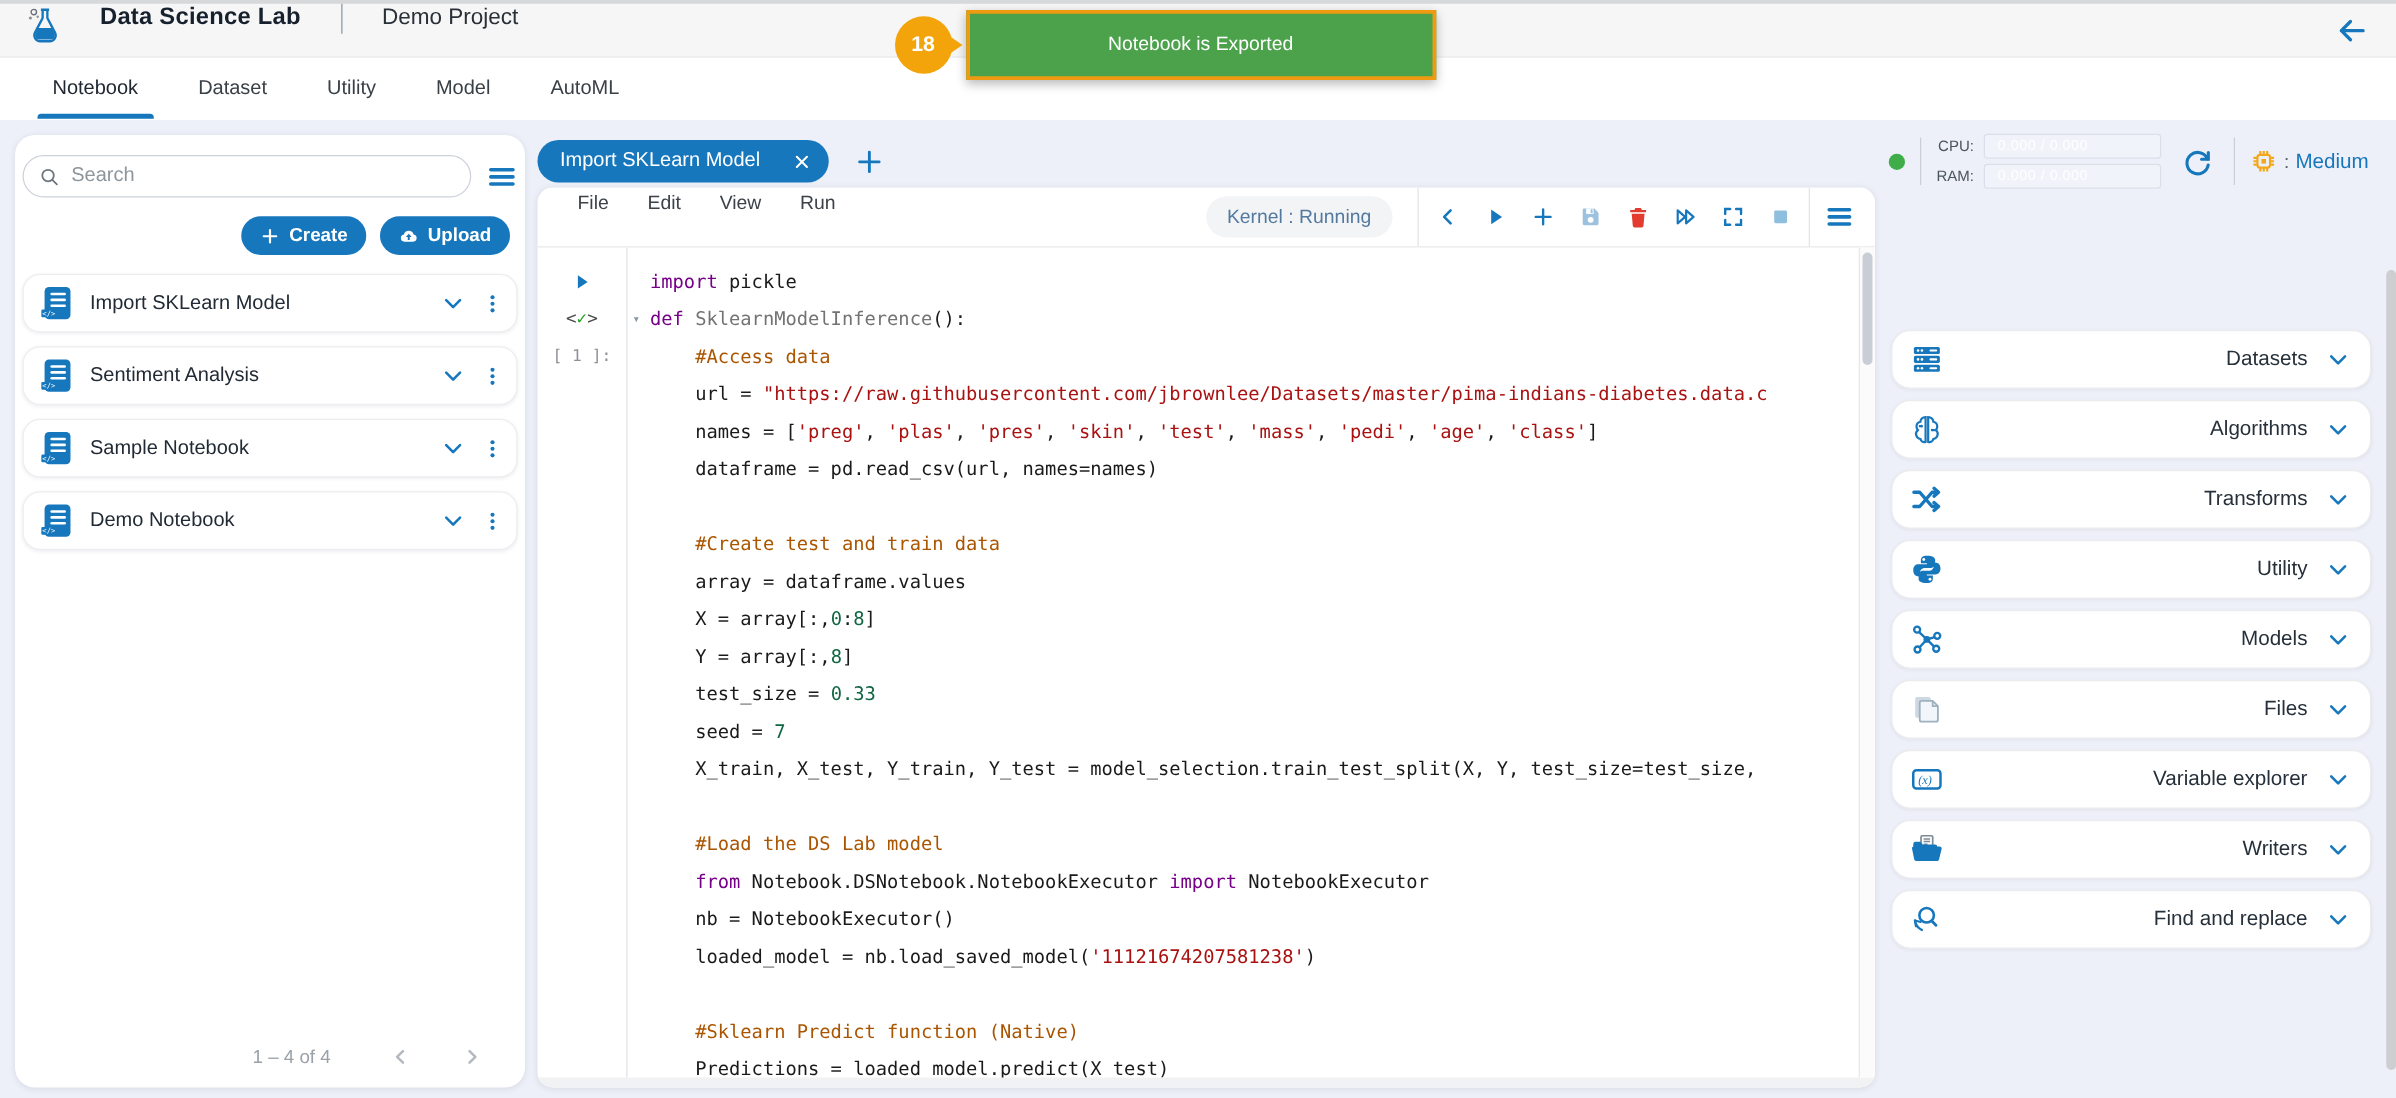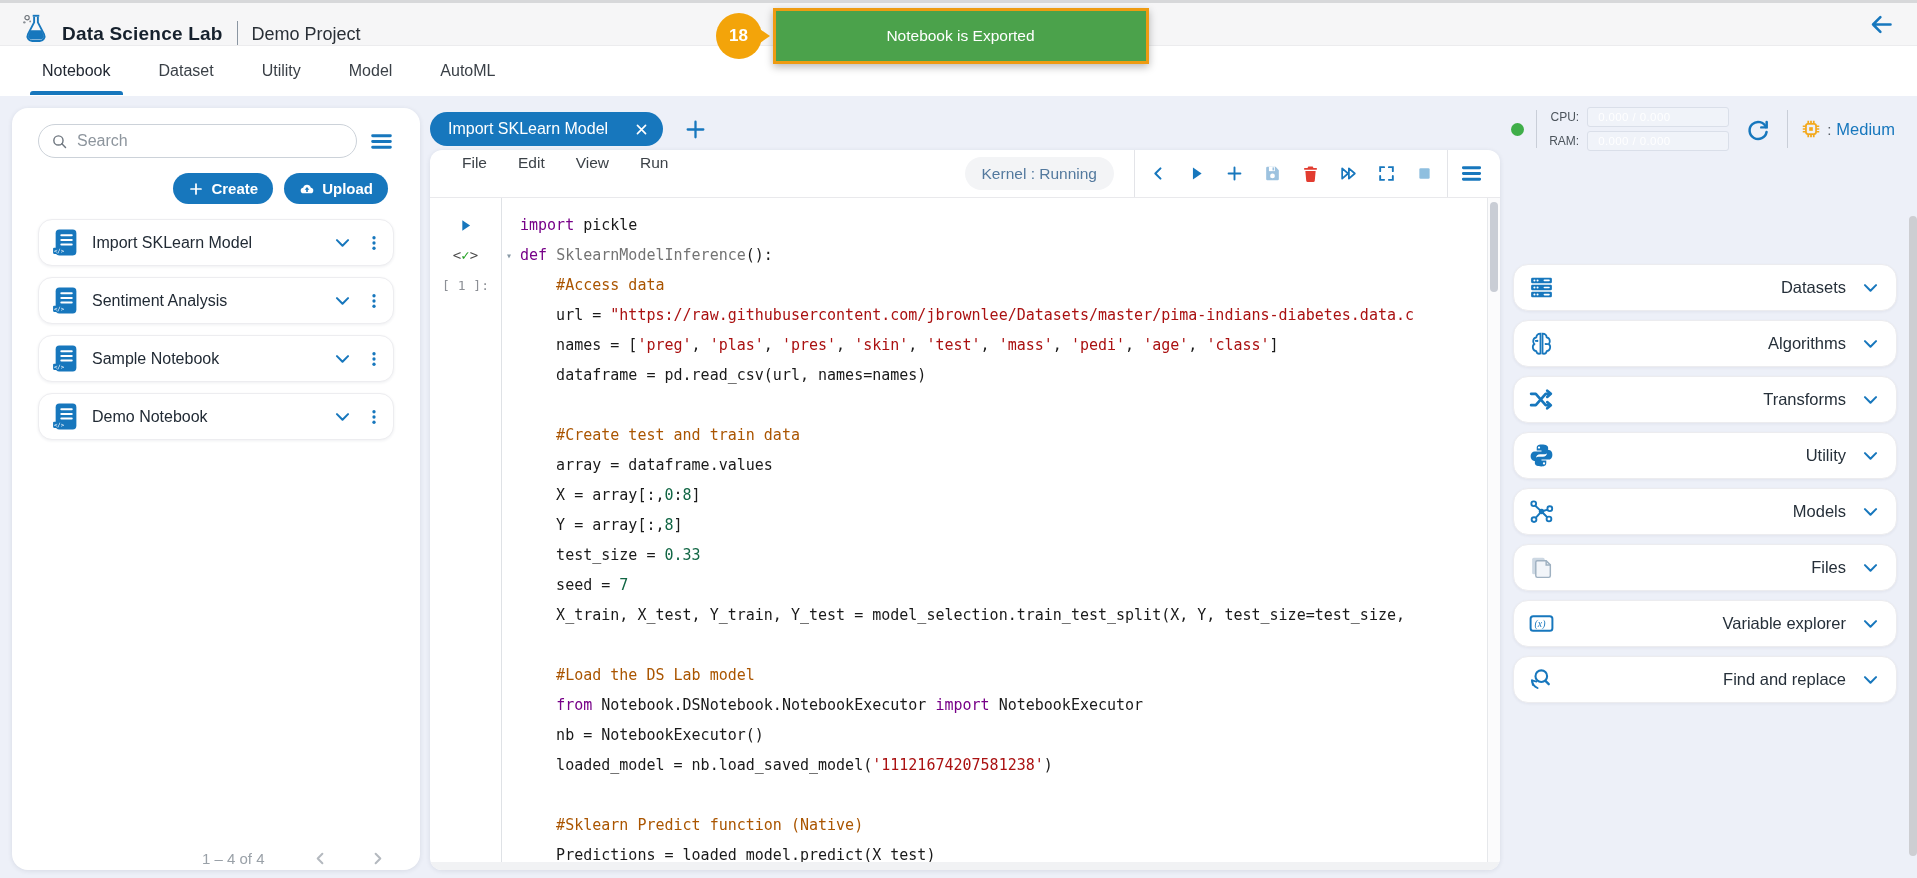--- a/index.html
+++ b/index.html
@@ -6,21 +6,21 @@
     --primary:#1777bd;
     --pagebg:#edf0f8;
   }
   *{box-sizing:border-box;margin:0;padding:0;}
   html,body{width:1917px;height:878px;overflow:hidden;}
   body{font-family:"Liberation Sans",sans-serif;background:var(--pagebg);position:relative;}
   svg{display:block;width:100%;height:100%;}
 
   
   .topbar{height:46px;background:#f6f6f7;border-top:3px solid #d7d8da;border-bottom:1px solid #ececee;
-    display:flex;align-items:flex-end;padding:0 24px 0 20px;position:relative;z-index:20;}
+    display:flex;align-items:flex-start;padding:0 24px 0 20px;position:relative;z-index:20;gap:18px;}
   .logo{width:32px;height:34px;margin-right:10px;}
   .app-title{font-size:19px;font-weight:bold;color:#16212d;letter-spacing:.2px;}
   .title-div{width:1px;height:24px;background:#8b96a2;margin:0 14px;}
   .project{font-size:18px;color:#2a3037;}
   .back{position:absolute;right:22px;top:8px;width:27px;height:27px;cursor:pointer;}
 
   
   .toast{position:absolute;left:50%;margin-left:-186px;top:5px;width:376px;height:56px;
     background:#4ba24b;border:3px solid #ee9b12;box-shadow:0 3px 8px rgba(0,0,0,.28);
     display:flex;align-items:center;justify-content:center;color:#fff;font-size:15.5px;z-index:30;}
@@ -37,40 +37,40 @@
   .navtab.active{color:#222832;}
   .navtab.active::after{content:"";position:absolute;left:-10px;right:-10px;bottom:0;height:4px;
     border-radius:3px 3px 0 0;background:var(--primary);}
 
   
   .workspace{position:absolute;top:96px;left:0;right:0;bottom:0;display:flex;gap:10px;
     padding:12px 20px 8px 12px;}
 
   
   .sidebar{width:408px;flex:none;background:#fff;border-radius:16px;box-shadow:0 1px 5px rgba(30,40,70,.10);
-    padding:16px 26px;position:relative;}
+    padding:16px 6px;position:relative;}
   .search-row{display:flex;align-items:center;gap:12px;}
   .search-box{flex:1;height:34px;border:1px solid #ccd2d9;border-radius:17px;display:flex;align-items:center;
     padding:0 12px;gap:9px;background:#fff;}
   .icon-search{width:17px;height:17px;flex:none;}
   .search-box input{border:0;outline:0;flex:1;font-family:"Liberation Sans",sans-serif;font-size:16px;color:#333;background:transparent;}
   .search-box input::placeholder{color:#8d959d;}
   .icon-burger{width:25px;height:25px;flex:none;cursor:pointer;}
   .actions{display:flex;justify-content:flex-end;gap:11px;margin:15px 6px 4px 0;}
   .btn{display:inline-flex;align-items:center;gap:7px;height:31px;padding:0 15px;background:var(--primary);
     color:#fff;border:0;border-radius:16px;font-size:15px;font-weight:bold;cursor:pointer;font-family:"Liberation Sans",sans-serif;}
   .bicon{width:16px;height:16px;}
   .nb-list{display:flex;flex-direction:column;gap:11px;margin-top:15px;}
   .nb-item{height:47px;border:1px solid #ededf0;border-radius:14px;box-shadow:0 1px 3px rgba(30,40,70,.07);
     display:flex;align-items:center;gap:13px;padding:0 10px 0 13px;background:#fff;cursor:pointer;}
   .nb-ic{width:27px;height:29px;flex:none;}
   .nb-label{flex:1;font-size:16px;color:#222b35;}
   .chev{width:19px;height:19px;flex:none;cursor:pointer;}
   .kebab{width:18px;height:18px;flex:none;cursor:pointer;}
-  .pagination{position:absolute;left:0;right:0;bottom:3px;display:flex;align-items:center;color:#9aa1a8;font-size:15px;}
+  .pagination{position:absolute;left:0;right:0;bottom:16px;display:flex;align-items:center;color:#9aa1a8;font-size:15px;}
   .pg-text{margin-left:190px;}
   .pg-ch{width:15px;height:15px;cursor:pointer;}
   .pg-prev{margin-left:48px;}
   .pg-next{margin-left:42px;}
 
   
   .main{flex:1;min-width:0;display:flex;flex-direction:column;}
   .tabrow{height:42px;flex:none;display:flex;align-items:center;}
   .tab-pill{display:flex;align-items:center;gap:26px;background:var(--primary);color:#fff;height:34px;
     padding:0 14px 0 18px;border-radius:17px;font-size:16px;cursor:pointer;}
@@ -586,20 +586,36 @@
             </span>
             <span class="rp-label">Variable explorer</span>
             <span class="chev">
               <svg viewBox="0 0 24 24" fill="none" stroke="#1777bd" stroke-width="2.6" stroke-linecap="round" stroke-linejoin="round">
                 <path d="M5 9l7 7 7-7"></path>
               </svg>
             </span>
           </div>
           <div class="rp-item">
             <span class="rp-ic">
+              <svg viewBox="0 0 26 26">
+                <rect x="8.5" y="2.5" width="9" height="9.5" rx="1" fill="#fff" stroke="#7d8994" stroke-width="1.3"></rect>
+                <path d="M10.5 5h5M10.5 7h5M10.5 9h3" stroke="#7d8994" stroke-width="1.1"></path>
+                <path d="M2.5 9A1.8 1.8 0 0 1 4.3 7.2h3.6l2 2h9.3A1.8 1.8 0 0 1 21 11v.5H2.5z" fill="#1777bd"></path>
+                <path d="M3.2 10.8h19.6a1.6 1.6 0 0 1 1.55 2l-2 8a1.6 1.6 0 0 1-1.55 1.2H4.8a1.6 1.6 0 0 1-1.58-1.3l-1.6-8a1.6 1.6 0 0 1 1.58-1.9z" fill="#1777bd"></path>
+              </svg>
+            </span>
+            <span class="rp-label">Writers</span>
+            <span class="chev">
+              <svg viewBox="0 0 24 24" fill="none" stroke="#1777bd" stroke-width="2.6" stroke-linecap="round" stroke-linejoin="round">
+                <path d="M5 9l7 7 7-7"></path>
+              </svg>
+            </span>
+          </div>
+          <div class="rp-item">
+            <span class="rp-ic">
               <svg viewBox="0 0 26 26" fill="none" stroke="#1777bd">
                 <circle cx="12.8" cy="9.8" r="5.6" stroke-width="2"></circle>
                 <path d="M16.8 14.3l3.2 3.2" stroke-width="2.2" stroke-linecap="round"></path>
                 <path d="M3.8 13.8a9.6 9.6 0 0 0 5.4 7.4" stroke-width="1.8" stroke-linecap="round"></path>
                 <path d="M4.6 18.3l-.8-4.5 4.4 1.2" stroke-width="1.6" stroke-linejoin="round" stroke-linecap="round"></path>
               </svg>
             </span>
             <span class="rp-label">Find and replace</span>
             <span class="chev">
               <svg viewBox="0 0 24 24" fill="none" stroke="#1777bd" stroke-width="2.6" stroke-linecap="round" stroke-linejoin="round">

